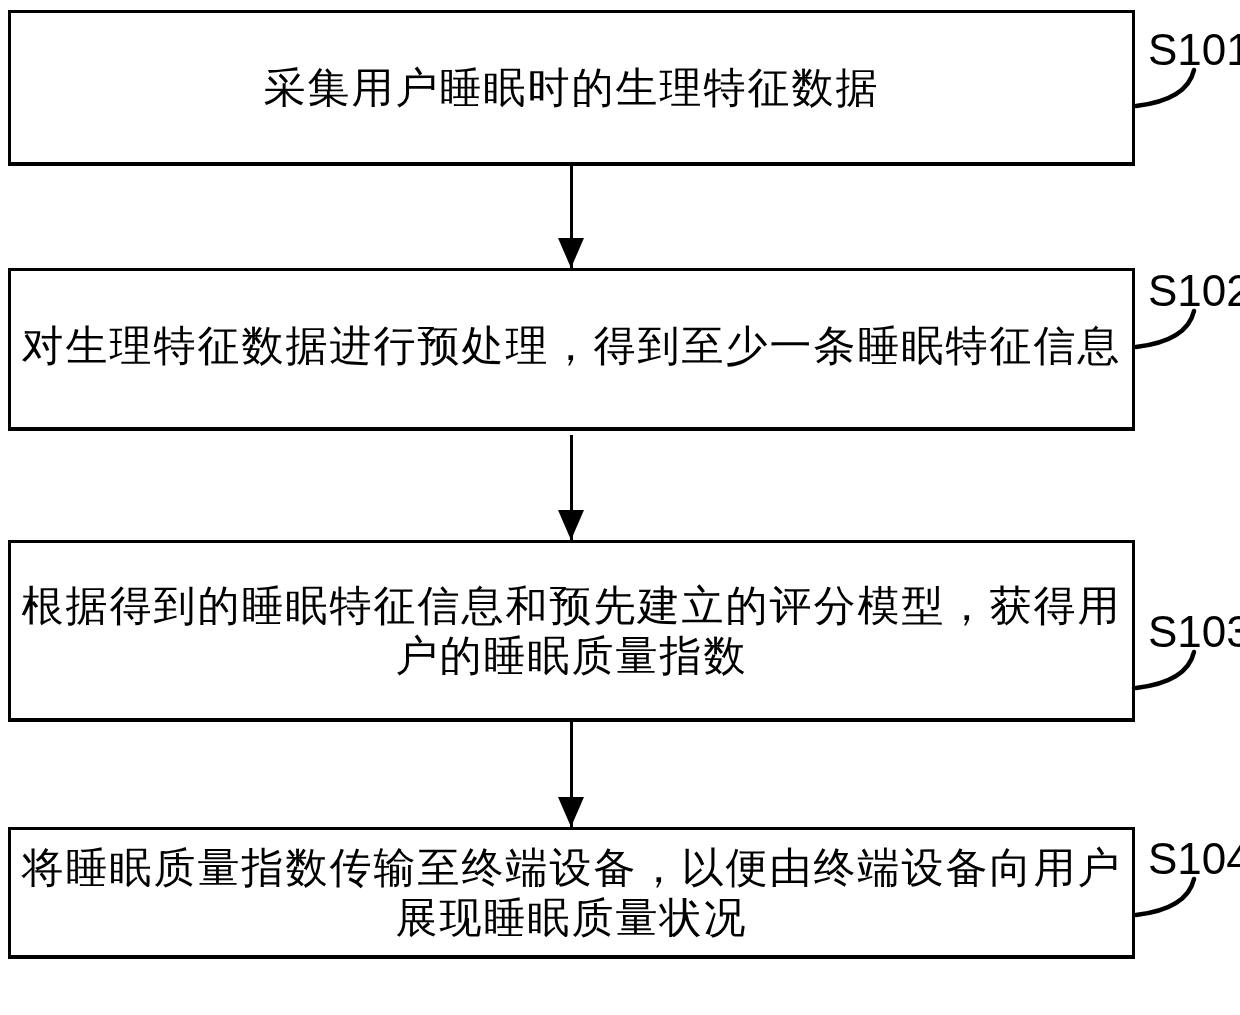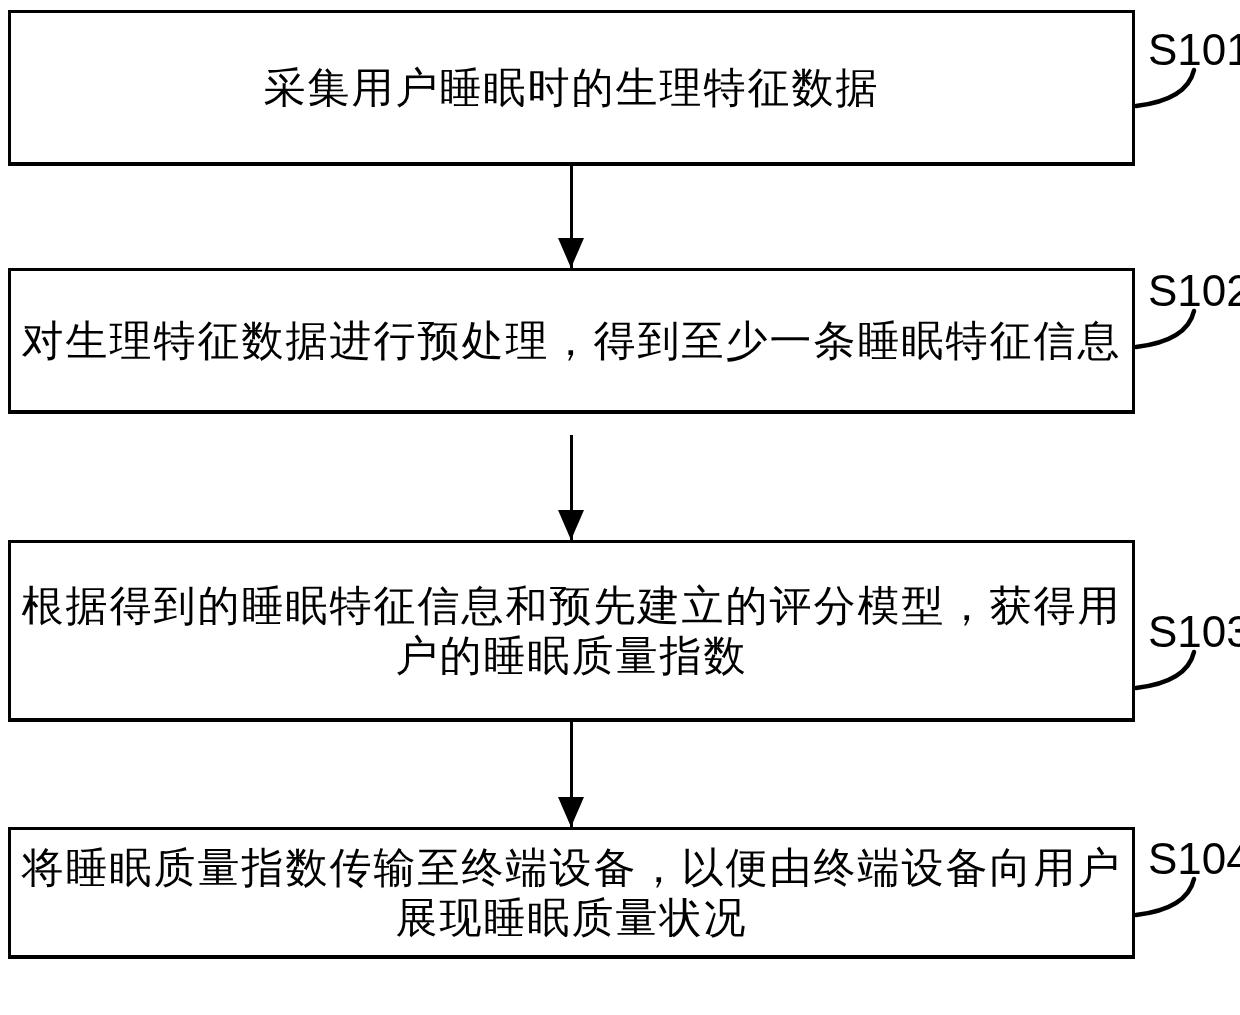--- a/index.html
+++ b/index.html
@@ -30,21 +30,21 @@
   .box-text {
     font-size: 42px;
     line-height: 50px;
     letter-spacing: 2px;
     color: #000000;
     text-align: center;
     white-space: pre-line;
     width: 100%;
   }
   .box1 { top: 10px;  height: 156px; }
-  .box2 { top: 268px; height: 146px; }
+  .box2 { top: 268px; height: 163px; font-family: Liberation Mono, monospace; }
   .box3 { top: 540px; height: 182px; }
   .box4 { top: 827px; height: 132px; }
 
   .arrow {
     position: absolute;
     left: 558px;
     width: 26px;
   }
   .arrow .arrow-line {
     position: absolute;

